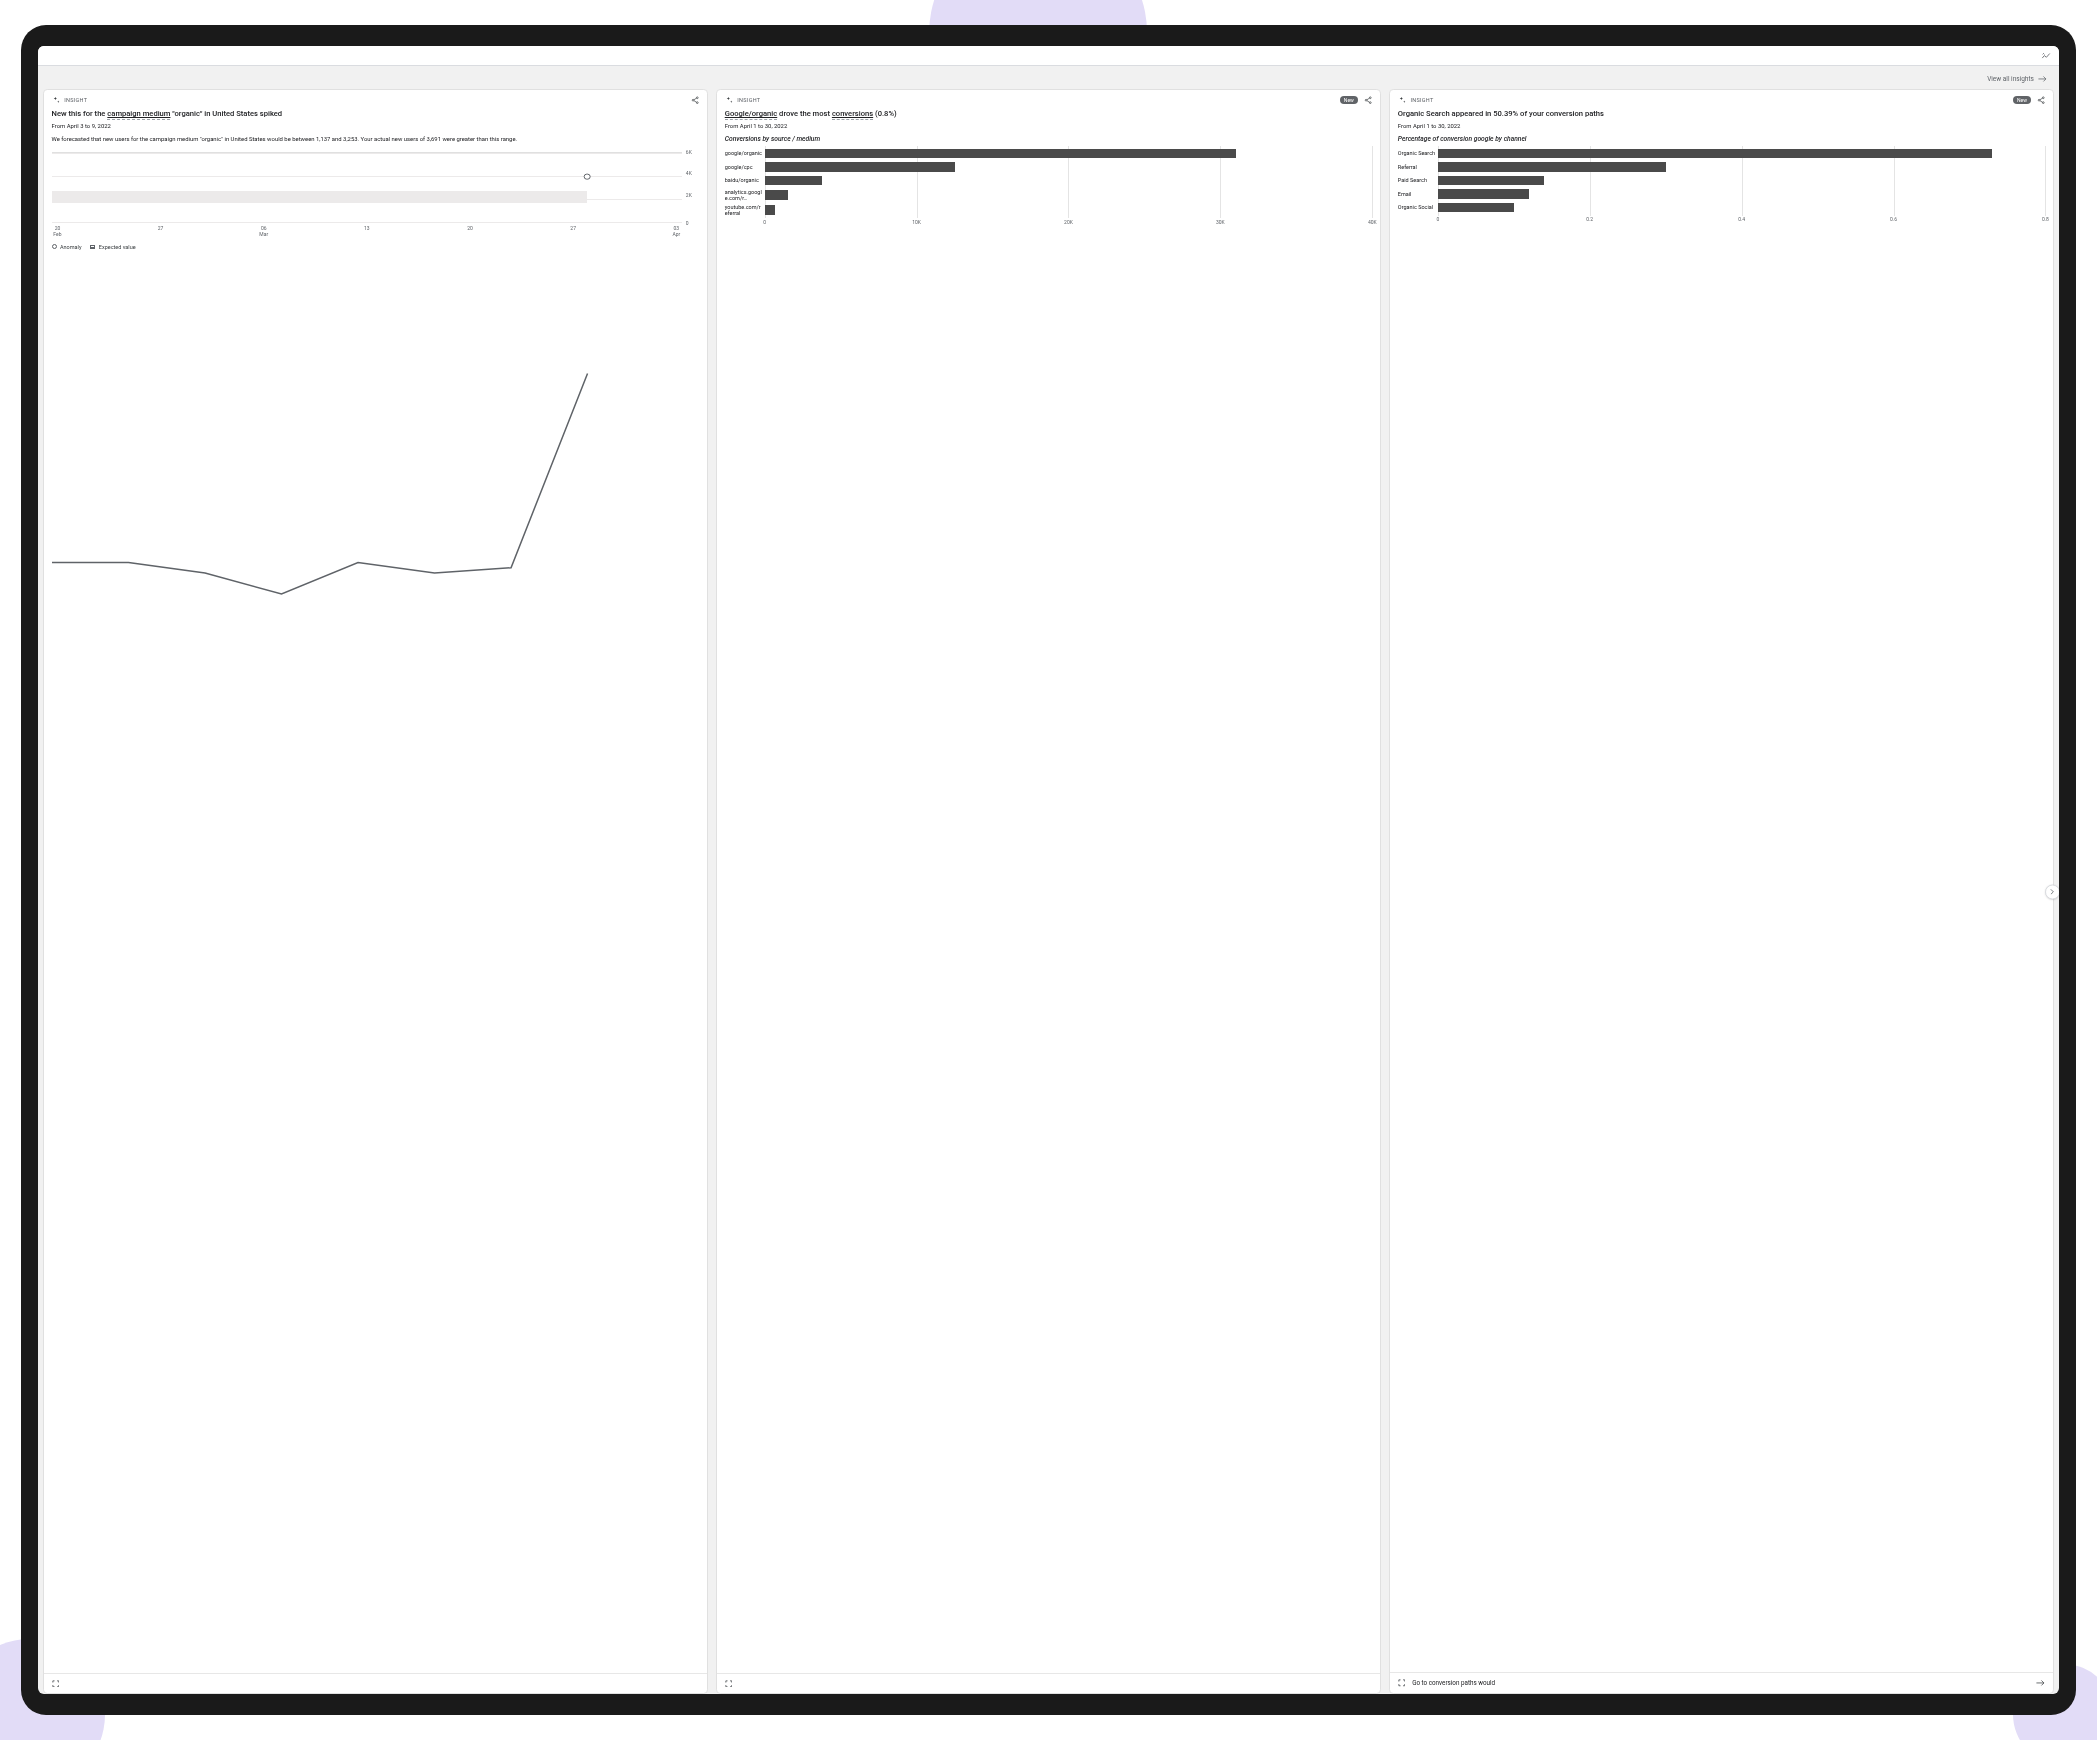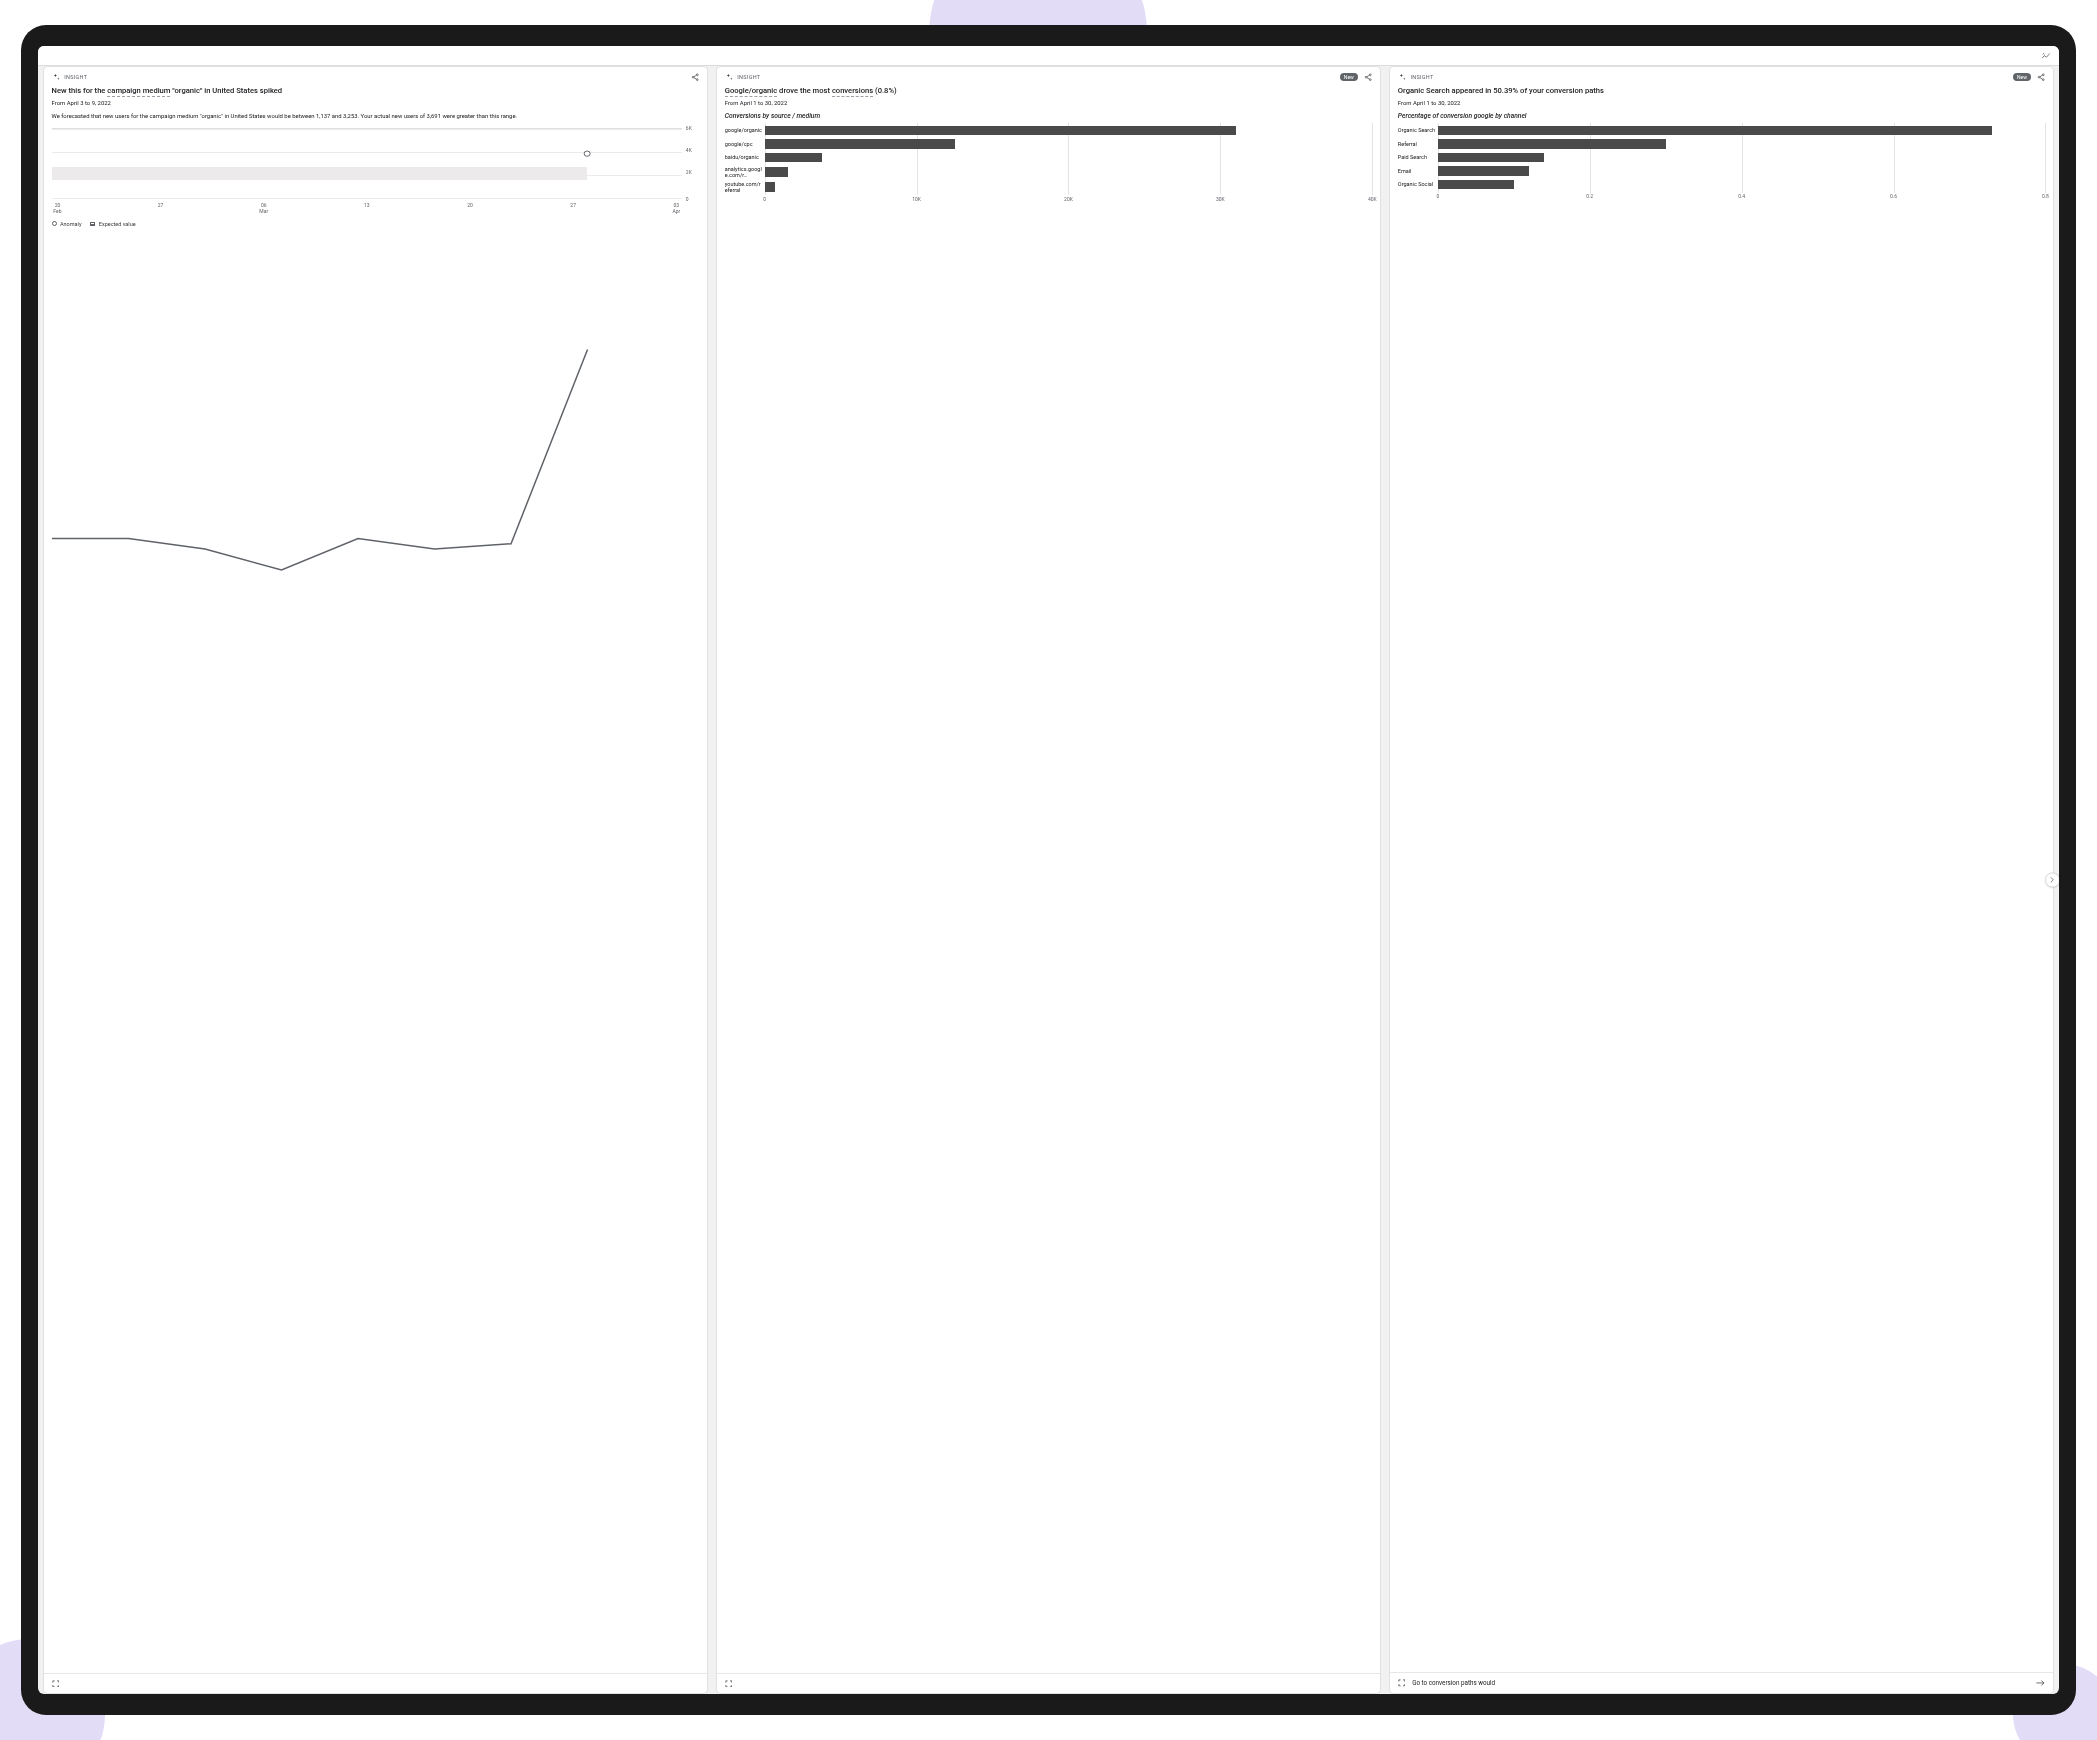--- a/index.html
+++ b/index.html
@@ -83,21 +83,21 @@
     background: #606367; color: #fff; font-size: 5px;
     padding: 0.8px 4.2px; border-radius: 4.2px;
   }
   .share-ic { color: #3c4043; cursor: pointer; }
   .sparkle-ic { color: #3c4043; }
   .card-body { padding: 5px 7.6px 4.2px 7.6px; flex: 1; min-height: 0; }
   .card-title {
     font-size: 7.6px; font-weight: 500; color: #202124; line-height: 1.38;
     margin-bottom: 3.4px;
   }
-  .underlined { border-bottom: 0.4px dashed #9aa0a6; padding-bottom: 0.4px; }
+  .underlined { border-bottom: 0.4px dashed #9aa0a6; padding-bottom: 0.4px; text-decoration: underline; }
   .card-date { font-size: 5.9px; color: #202124; margin-bottom: 5.9px; }
   .card-desc { font-size: 5.9px; color: #202124; line-height: 1.5; margin-bottom: 7.6px; }
 
   .card-footer {
     border-top: 0.4px solid #e7e7e7;
     padding: 5.9px 7.6px;
     display: flex; align-items: center; gap: 6.7px;
     color: #3c4043;
   }
   .expand-ic { color: #3c4043; cursor: pointer; flex-shrink: 0; }
@@ -201,20 +201,29 @@
       <span class="analytics-icon">
         <svg width="10" height="10" viewBox="0 0 24 24" fill="none" stroke="currentColor" stroke-width="2">
           <polyline points="3,17 8,11 13,15 21,6"></polyline>
           <circle cx="6" cy="6" r="1.2" fill="currentColor" stroke="none"></circle>
           <circle cx="4" cy="8.5" r="0.9" fill="currentColor" stroke="none"></circle>
           <circle cx="8.5" cy="8" r="0.9" fill="currentColor" stroke="none"></circle>
         </svg>
       </span>
     </div>
 
+    <div class="insights-actions">
+      <span class="view-all-link">
+        <span>View all insights</span>
+        <svg width="9.2" height="5.9" viewBox="0 0 22 14" stroke="#5f6368" stroke-width="1.8" fill="none">
+          <line x1="1" y1="7" x2="19" y2="7"></line>
+          <polyline points="13,1 19,7 13,13"></polyline>
+        </svg>
+      </span>
+    </div>
 
     <div class="cards-row">
 
       <div class="card">
 
         <div class="card-header">
           <div class="card-header-left">
             <span class="sparkle-ic">
               <svg width="8.4" height="8.4" viewBox="0 0 20 20" fill="currentColor">
                 <path d="M8 2l1 3 3 1-3 1-1 3-1-3-3-1 3-1z"></path>

